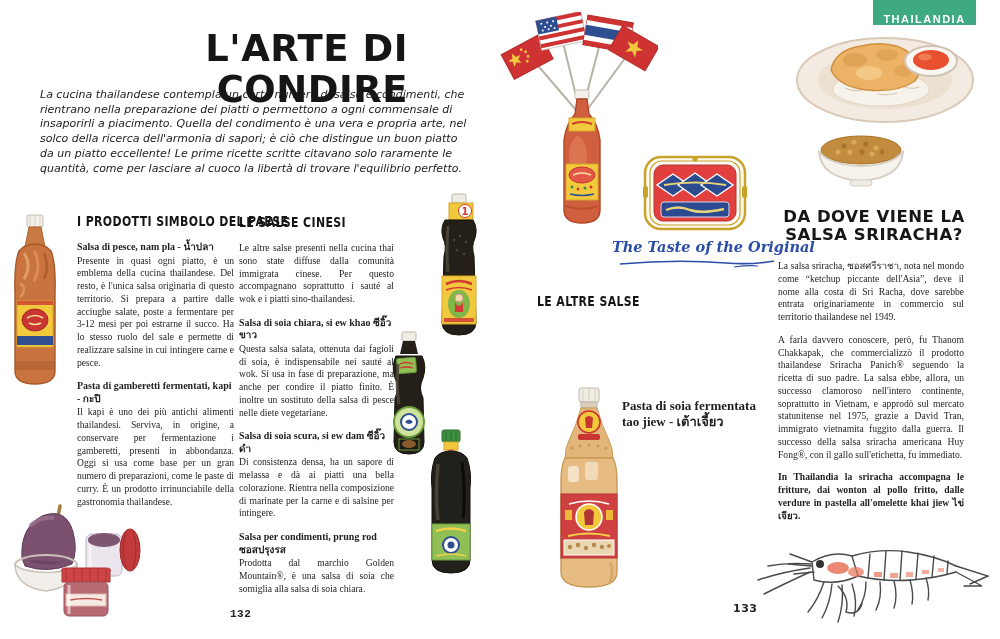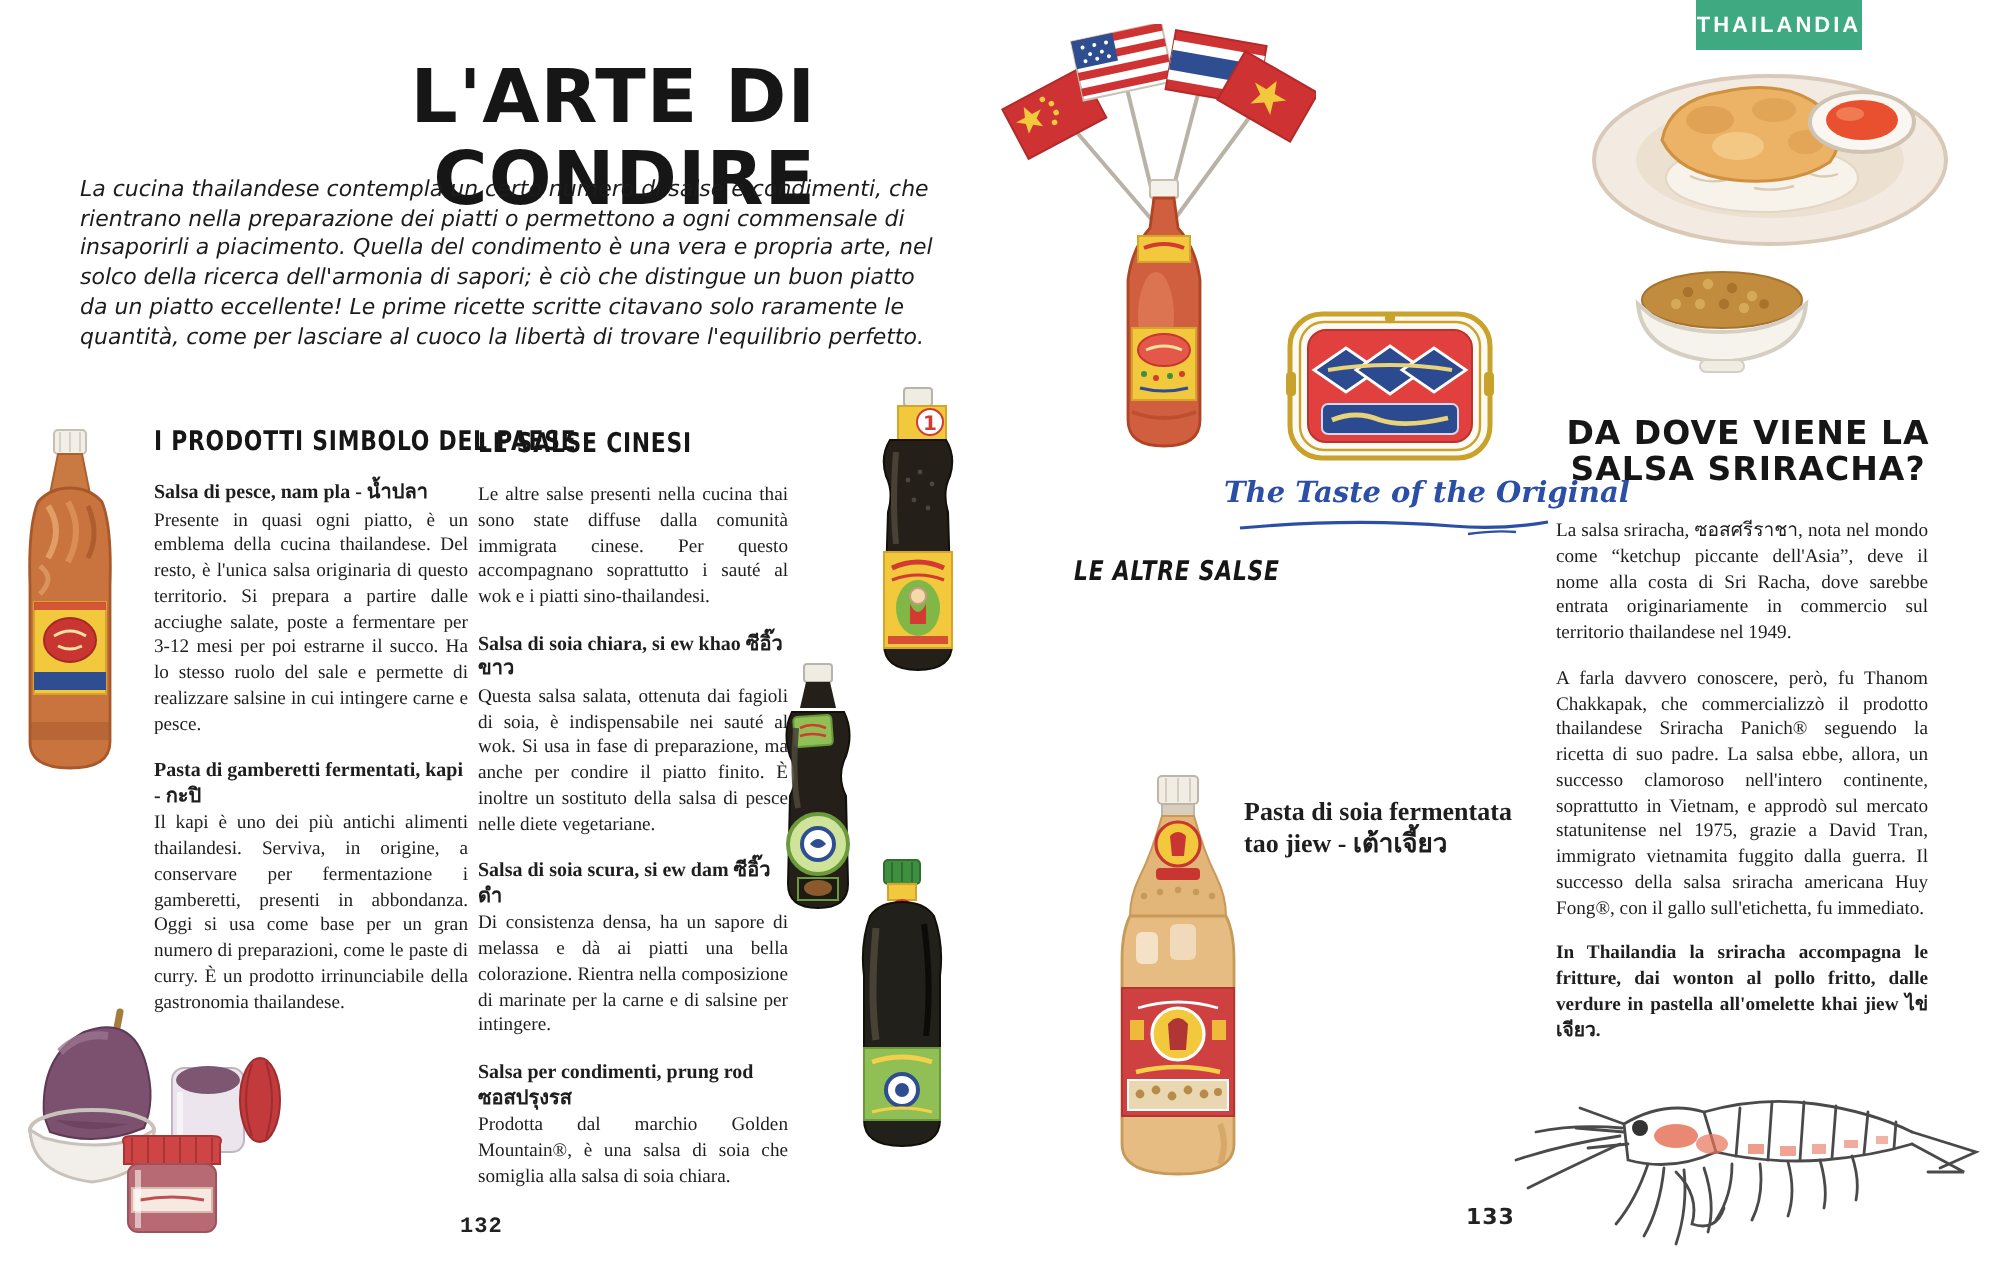--- a/index.html
+++ b/index.html
@@ -25,21 +25,21 @@
   .ebody{font-size:9.6px;line-height:1.33;text-align:justify;}
   .pgnum{font-family:"DejaVu Sans",sans-serif;font-weight:bold;font-size:11px;
          letter-spacing:.5px;color:#222;}
   .script{font-family:"DejaVu Serif",serif;font-style:italic;font-weight:bold;
           font-size:14.5px;color:#2b4ea6;text-align:center;white-space:nowrap;}
   svg{display:block;}
 </style>
 </head>
 <body>
 
-<div class="abs tab" style="left:848px;top:0;width:83px;height:25px;">
+<div class="abs tab" style="left:873px;top:0;width:103px;height:25px;align-items:flex-end;">
   <span>THAILANDIA</span>
 </div>
 
 <div class="abs marker" style="left:103px;top:28px;width:305px;font-size:37px;text-align:right;">L'ARTE DI CONDIRE</div>
 <div class="abs hand" style="left:40px;top:88px;width:430px;">La cucina thailandese contempla un certo numero di salse e condimenti, che rientrano nella preparazione dei piatti o permettono a ogni commensale di insaporirli a piacimento. Quella del condimento è una vera e propria arte, nel solco della ricerca dell'armonia di sapori; è ciò che distingue un buon piatto da un piatto eccellente! Le prime ricette scritte citavano solo raramente le quantità, come per lasciare al cuoco la libertà di trovare l'equilibrio perfetto.</div>
 
 <div class="abs" style="left:6px;top:213px;">
 <svg width="58" height="178" viewBox="0 0 58 178">
   <rect x="21" y="2" width="16" height="12" rx="2" fill="#f2efe8" stroke="#c6c0b4"></rect>
   <line x1="24" y1="3" x2="24" y2="13" stroke="#d8d2c6"></line>
@@ -285,21 +285,21 @@
       <circle cx="38" cy="28" r="2.6" fill="#d7a858"></circle>
       <circle cx="50" cy="28" r="2.6" fill="#a8742c"></circle>
       <circle cx="60" cy="30" r="2.6" fill="#d7a858"></circle>
       <circle cx="26" cy="28" r="2.6" fill="#d7a858"></circle>
       <circle cx="70" cy="28" r="2.4" fill="#a8742c"></circle>
   <path d="M7,28 Q9,54 49,57 Q89,54 91,28 L84,34 Q70,42 49,42 Q28,42 14,34 Z" fill="#f6f3ed" stroke="#d5cfc3" stroke-width="2"></path>
   <rect x="38" y="56" width="22" height="6" rx="3" fill="#efece4" stroke="#d5cfc3"></rect>
 </svg>
 </div>
 
-<div class="abs" style="left:537px;top:275px;width:240px;font-style:italic;">
+<div class="abs" style="left:537px;top:290px;width:240px;">
   <div class="colhead">LE ALTRE SALSE</div>
   <div style="height:12px;"></div>
 </div>
 
 <div class="abs" style="left:622px;top:398px;width:152px;">
   <div class="etitle" style="font-size:13px;">Pasta di soia fermentata tao jiew - เต้าเจี้ยว</div>
 </div>
 
 <div class="abs" style="left:552px;top:386px;">
 <svg width="74" height="208" viewBox="0 0 74 208">

